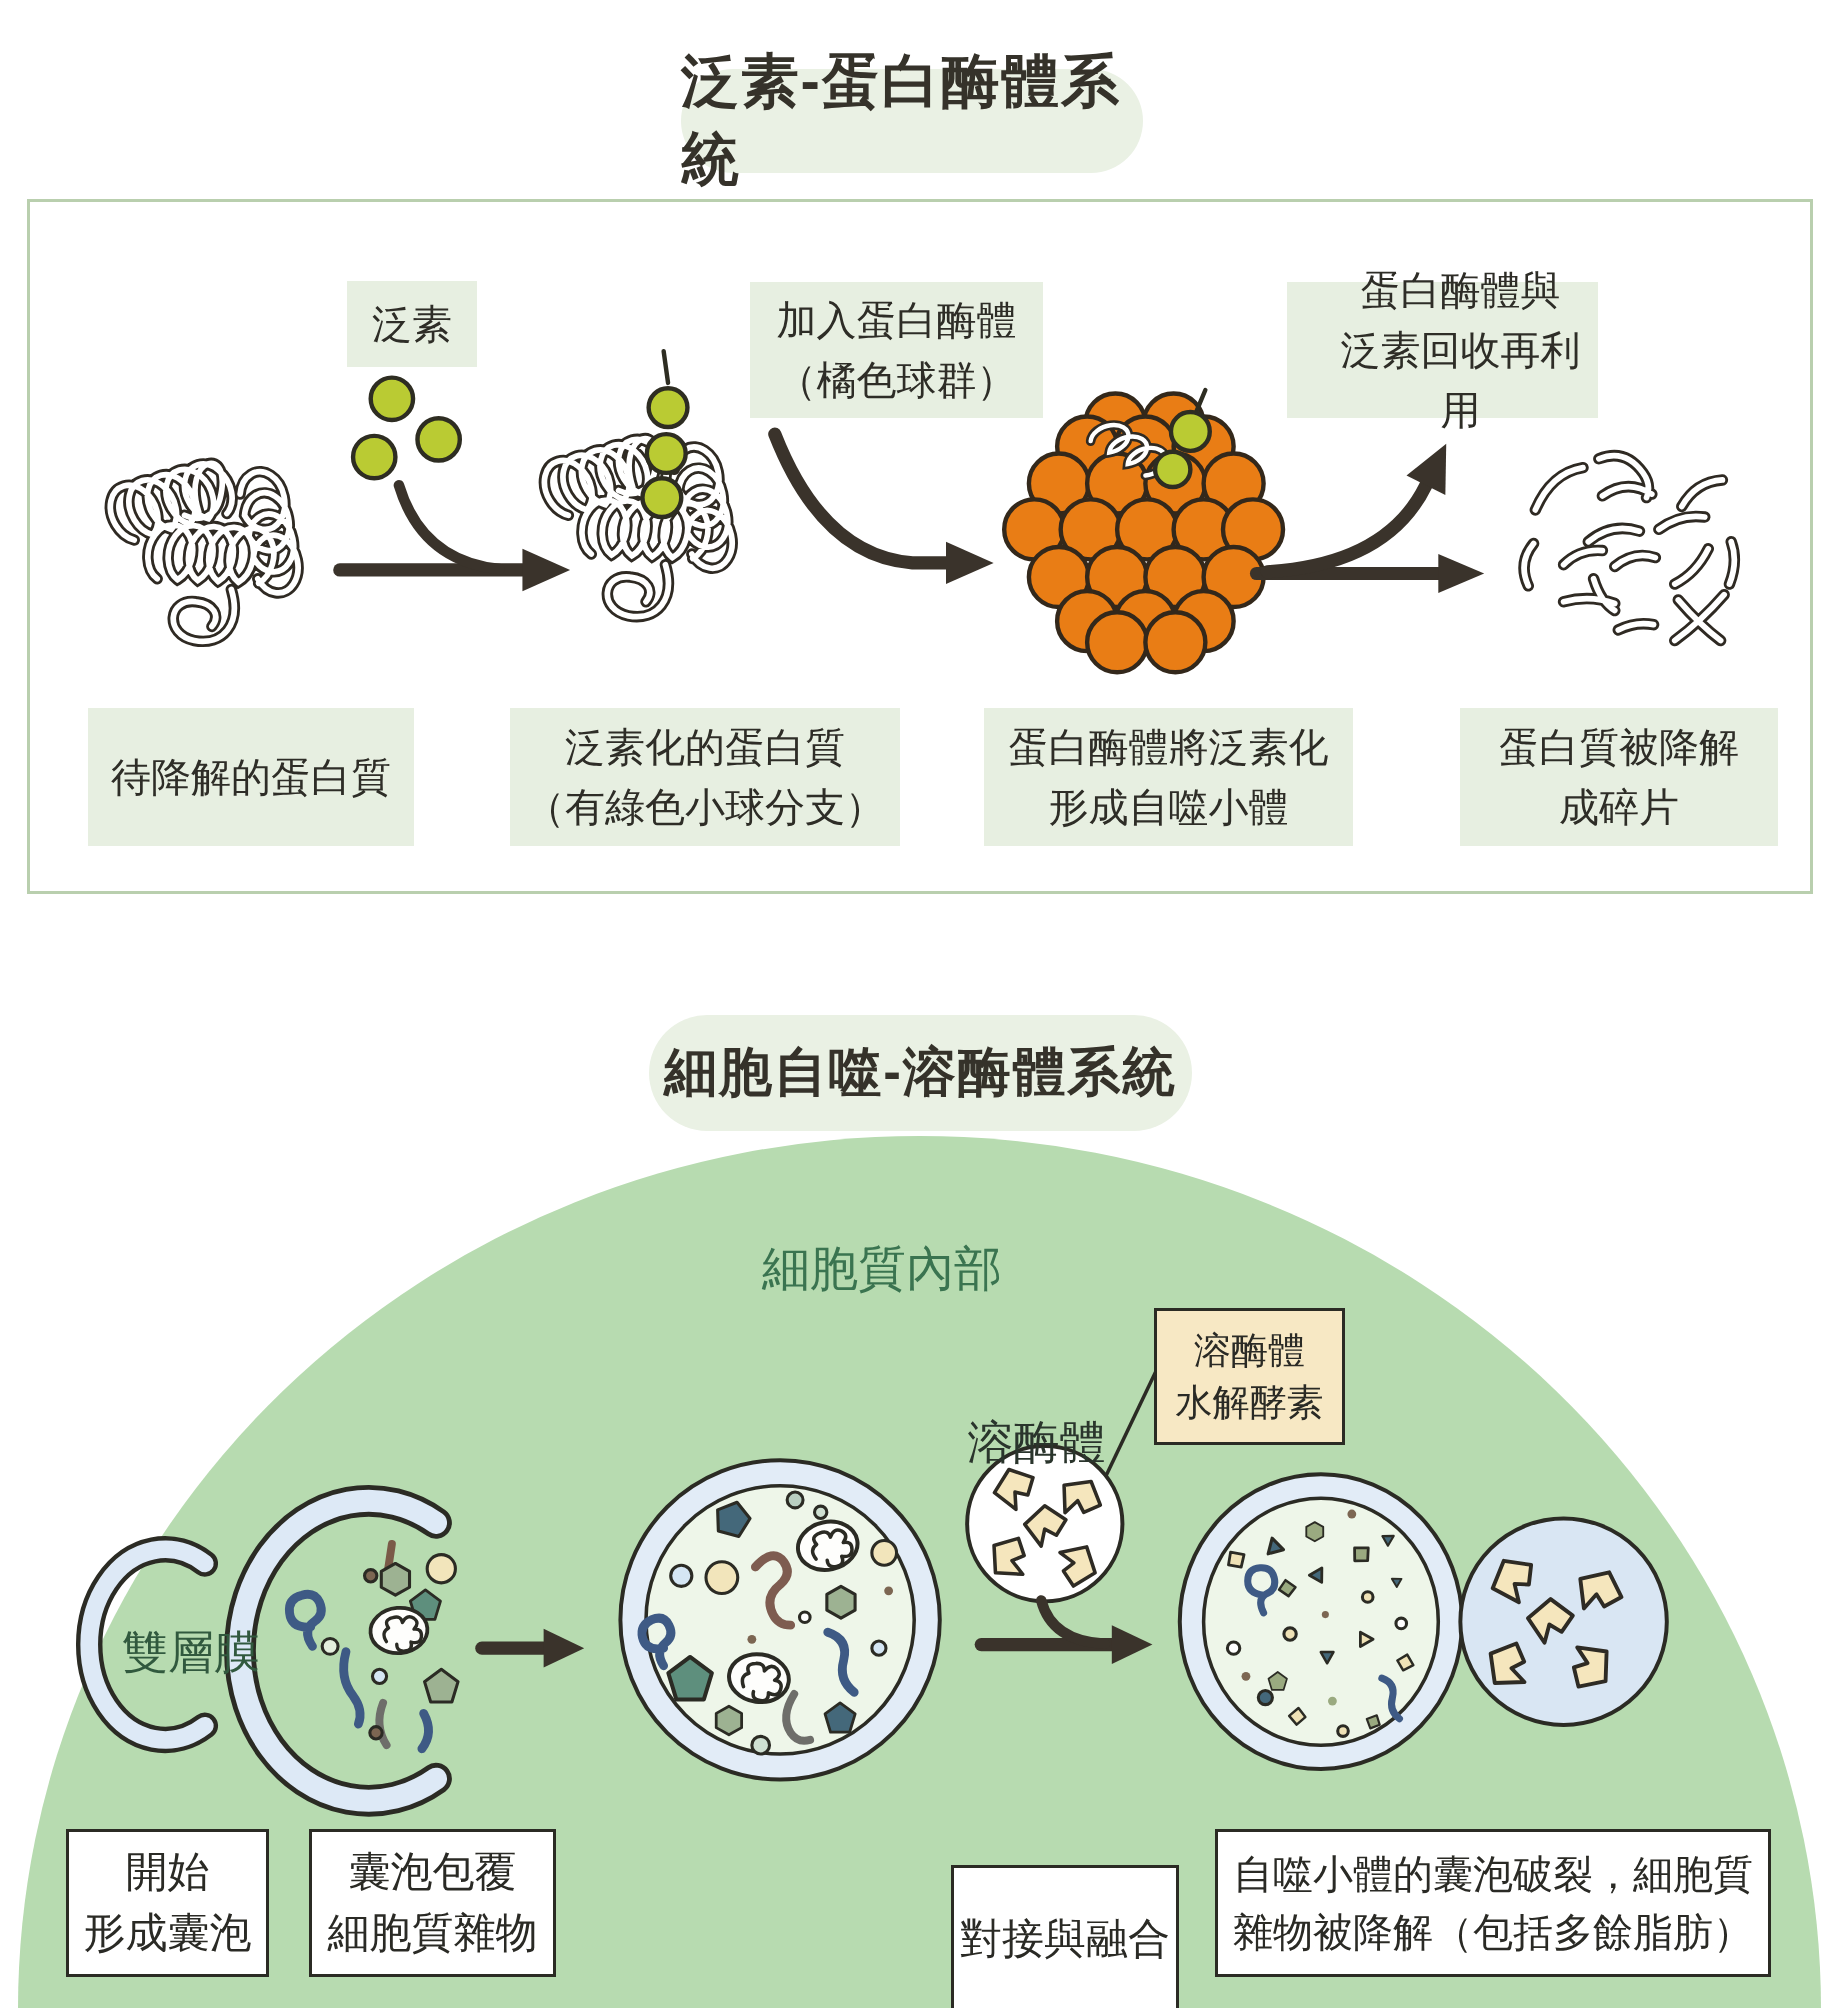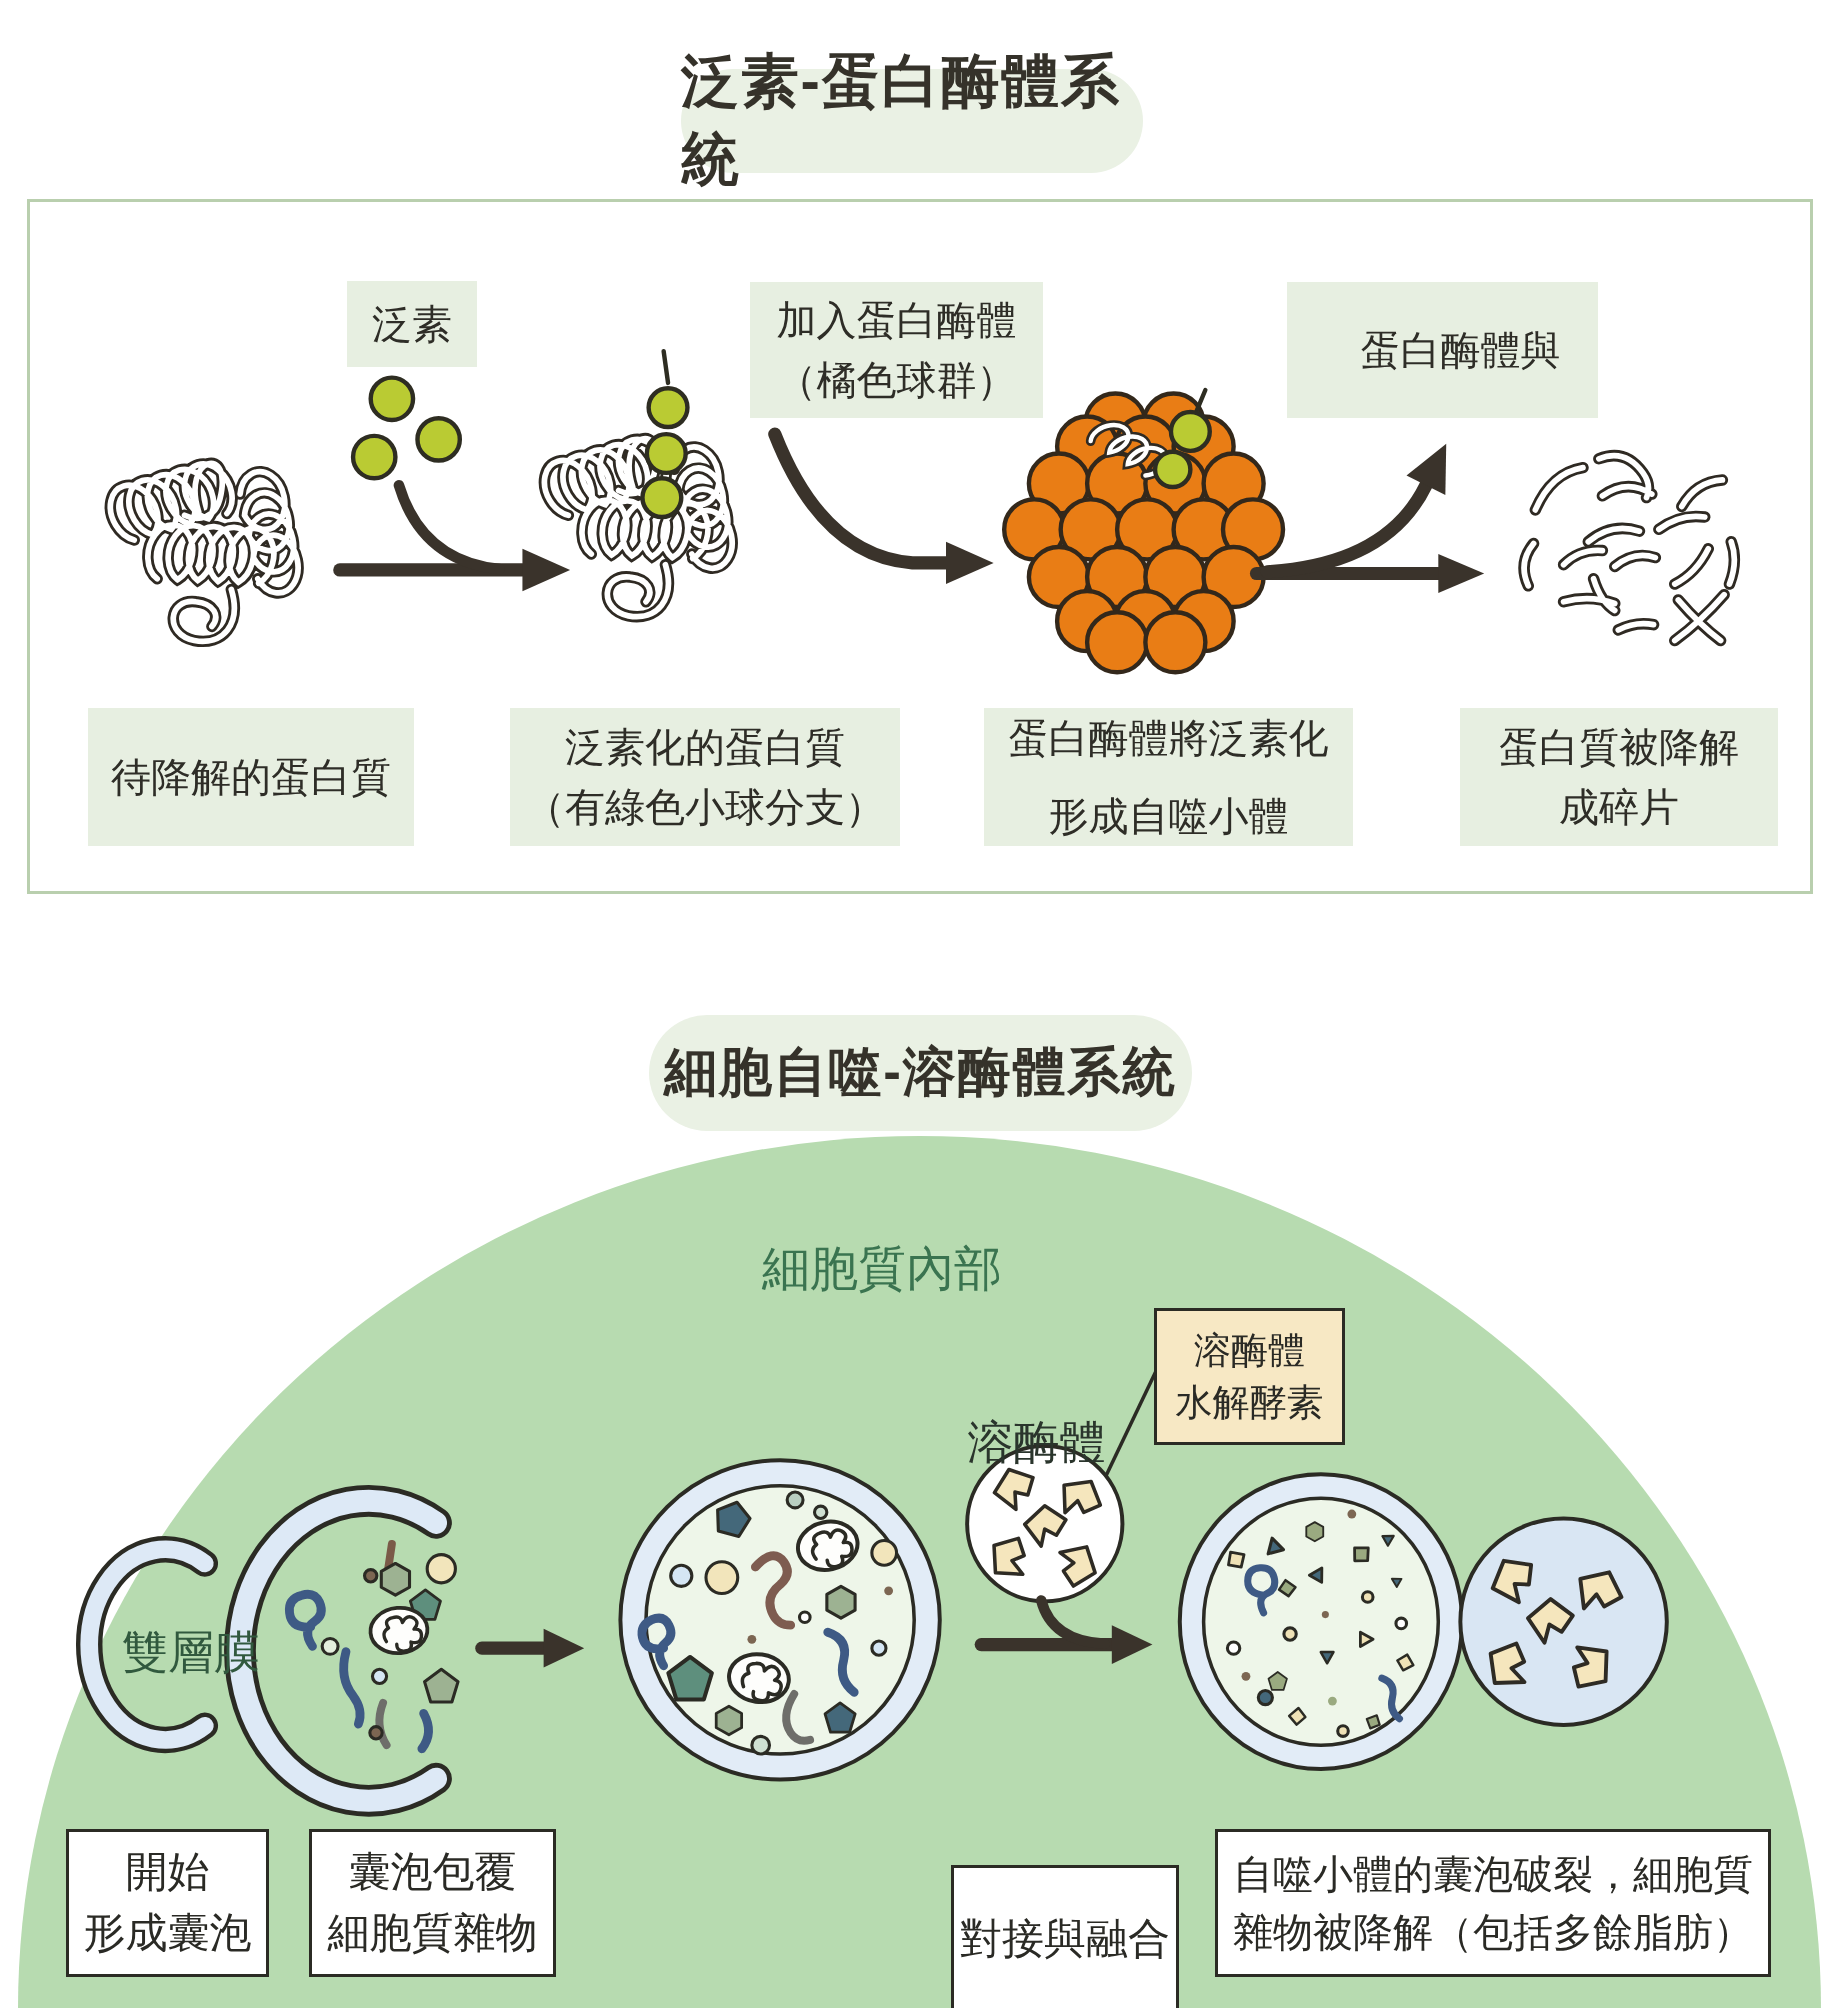--- a/index.html
+++ b/index.html
@@ -277,32 +277,33 @@
     <div>泛素</div>
   </div>
 
   <div class="abs lab" style="left:750px;top:282px;width:293px;height:136px;">
     <div>加入蛋白酶體</div>
     <div>（橘色球群）</div>
   </div>
 
   <div class="abs lab" style="left:1287px;top:282px;width:311px;height:136px;padding-left:36px;">
     <div>蛋白酶體與</div>
+    <div>泛素回收再利用</div>
   </div>
 
   <div class="abs lab" style="left:88px;top:708px;width:326px;height:138px;">
     <div>待降解的蛋白質</div>
   </div>
 
   <div class="abs lab" style="left:510px;top:708px;width:390px;height:138px;align-items:center;">
     <div>泛素化的蛋白質</div>
     <div>（有綠色小球分支）</div>
   </div>
 
-  <div class="abs lab" style="left:984px;top:708px;width:369px;height:138px;justify-content:space-between;">
+  <div class="abs lab" style="left:984px;top:708px;width:369px;height:138px;">
     <div>蛋白酶體將泛素化</div>
     <div>形成自噬小體</div>
   </div>
 
   <div class="abs lab" style="left:1460px;top:708px;width:318px;height:138px;">
     <div>蛋白質被降解</div>
     <div>成碎片</div>
   </div>
 
   <div id="pill2" class="abs pill">細胞自噬-溶酶體系統</div>

